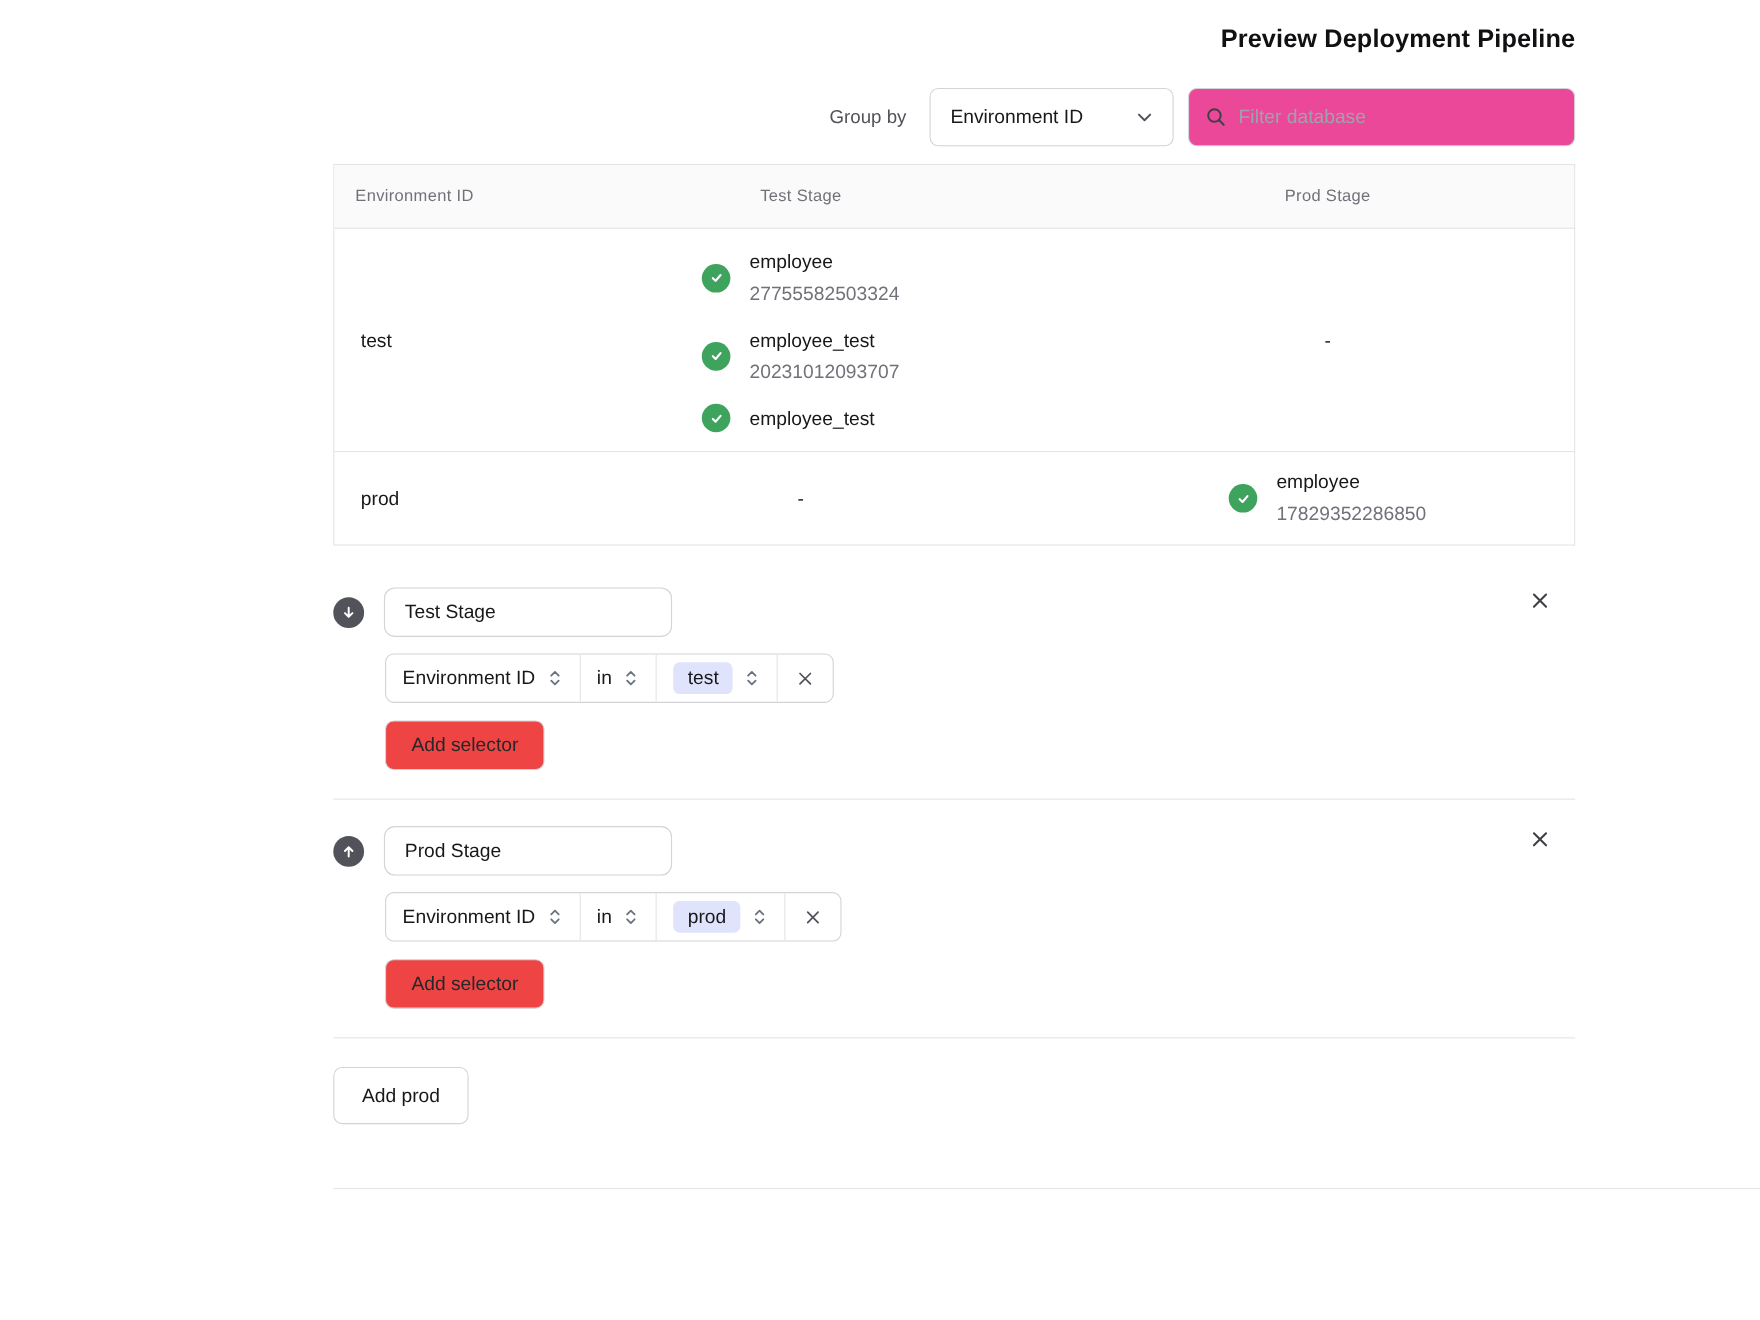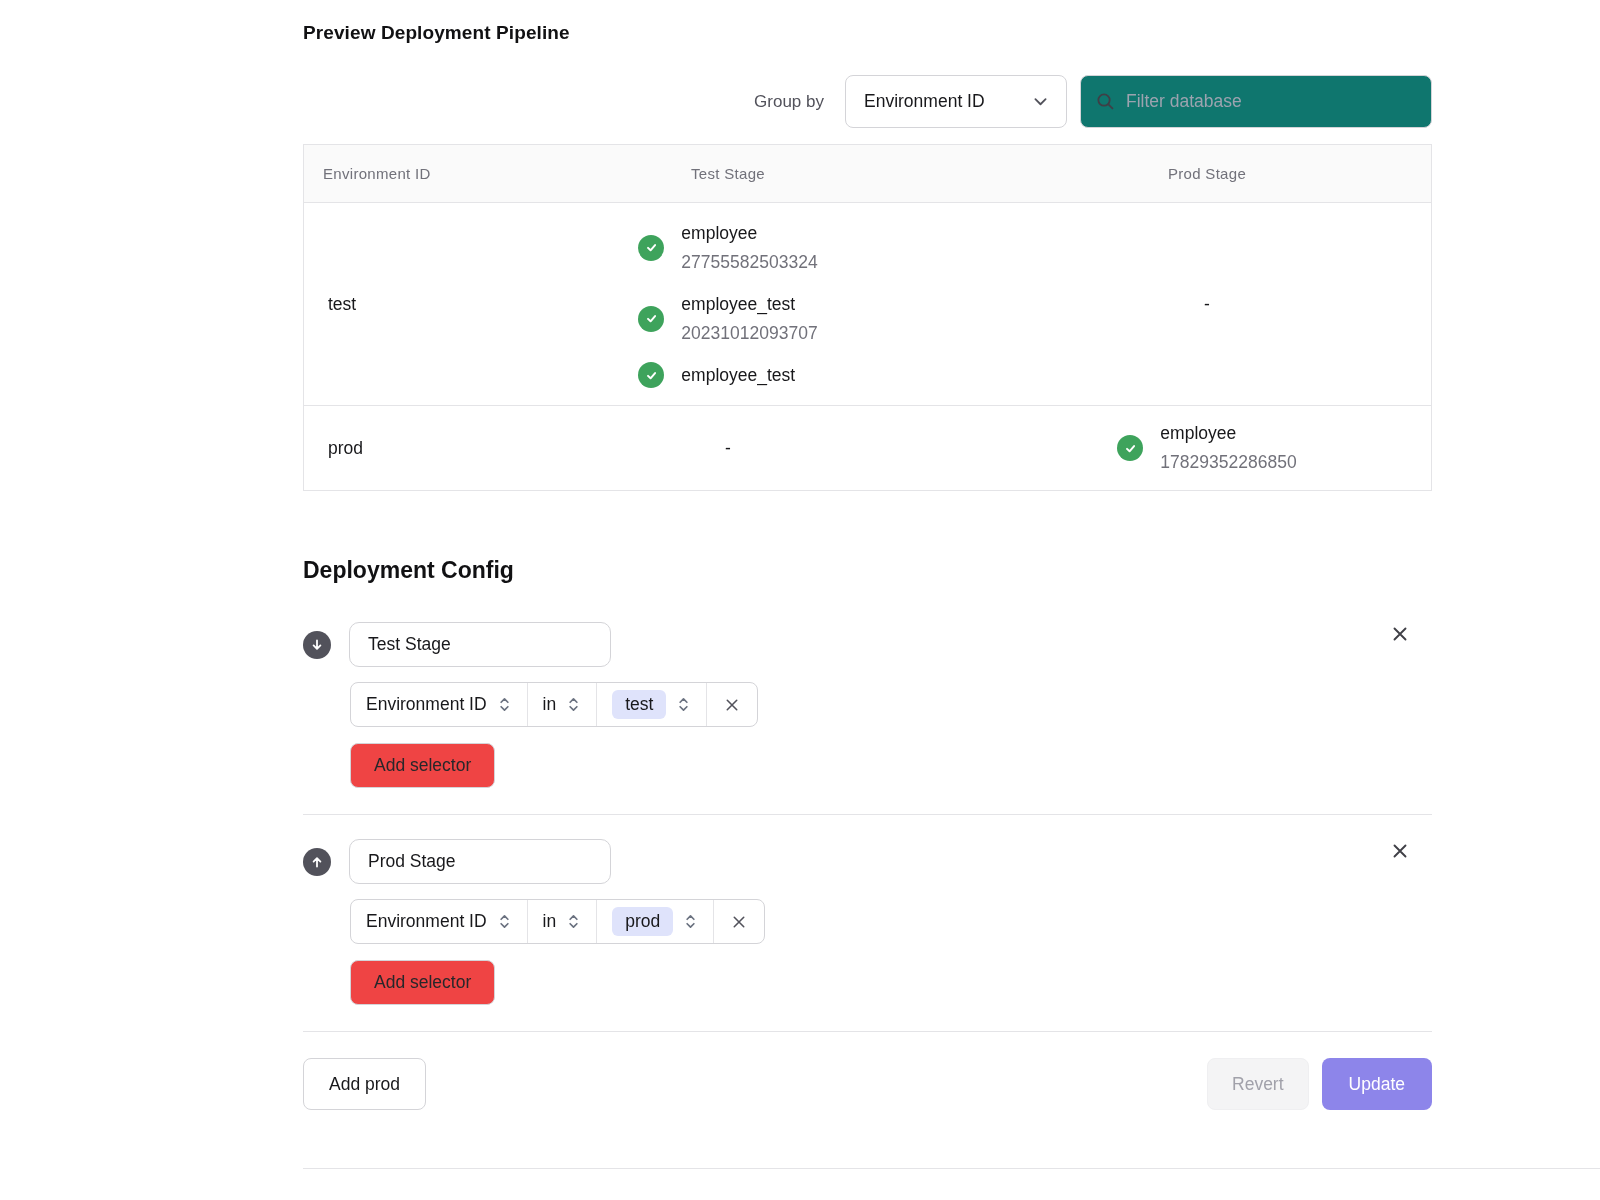--- a/index.html
+++ b/index.html
@@ -1,34 +1,34 @@
 <!DOCTYPE html>
 <html><head>
 <meta charset="utf-8">
 <style>
   * { margin: 0; padding: 0; box-sizing: border-box; }
   html, body { width: 1600px; height: 1200px; background: #ffffff; overflow: hidden; }
   body { font-family: "Liberation Sans", "DejaVu Sans", sans-serif; color: #18181b; }
 
   .page { position: relative; width: 1600px; height: 1200px; padding: 22px 168px 0 303px; }
 
-  .page-title { font-size: 19px; font-weight: 700; color: #111113; letter-spacing: .1px; }
+  .page-title { font-size: 23px; font-weight: 700; color: #111113; letter-spacing: .1px; text-align: right; }
 
   
   .toolbar { margin-top: 31px; display: flex; justify-content: flex-end; align-items: center; }
   .groupby-label { font-size: 17px; color: #52525b; margin-right: 21px; text-align: right; }
   .groupby-select {
     width: 222px; height: 53px; border: 1px solid #d4d4d8; border-radius: 8px;
     display: flex; align-items: center; justify-content: space-between;
     padding: 0 17px 0 18px; background: #fff; cursor: pointer; margin-right: 13px;
   }
   .groupby-select .value { font-size: 17.5px; color: #18181b; }
   .filter-box {
     width: 352px; height: 53px; border: 1px solid #d4d4d8; border-radius: 8px;
-    display: flex; align-items: center; padding: 0 14px; background: #0f766e;
+    display: flex; align-items: center; padding: 0 14px; background: #ec4899;
   }
   .filter-box input {
     border: none; outline: none; font-size: 17.5px; color: #18181b; flex: 1;
     margin-left: 10px; font-family: inherit; background: transparent;
   }
   .filter-box input::placeholder { color: #9ca3af; }
 
   
   .pipeline-table { margin-top: 16px; width: 1129px; border: 1px solid #e4e4e7; }
   .t-header { display: grid; grid-template-columns: 171px 506px 452px; height: 58px; background: #fafafa; border-bottom: 1px solid #e4e4e7; }
@@ -184,21 +184,20 @@
             <div>
               <div class="si-name">employee</div>
               <div class="si-version">17829352286850</div>
             </div>
           </div>
         </div>
       </div>
     </div>
   </div>
 
-  <h2 class="config-title">Deployment Config</h2>
 
   <div class="stage-block first">
     <div class="stage-head">
       <span class="dir-badge">
         <svg width="16" height="16" viewBox="0 0 16 16" fill="none">
             <path d="M8 3.4 V11.6 M4.6 8.4 L8 11.8 L11.4 8.4" stroke="#ffffff" stroke-width="1.8" stroke-linecap="round" stroke-linejoin="round"></path>
           </svg>
       </span>
       <input class="stage-name-input" type="text" value="Test Stage" style="">
     </div>
@@ -286,21 +285,17 @@
         </button>
       </div>
     </div>
     <button class="add-selector-btn">Add selector</button>
   </div>
 
   <hr class="h-divider">
 
   <div class="actions-row">
     <button class="btn btn-add-stage">Add prod</button>
-    <div class="actions-right">
-      <button class="btn btn-revert">Revert</button>
-      <button class="btn btn-update">Update</button>
-    </div>
   </div>
 
   <hr class="footer-divider">
 
 </div>
 
 </body></html>

